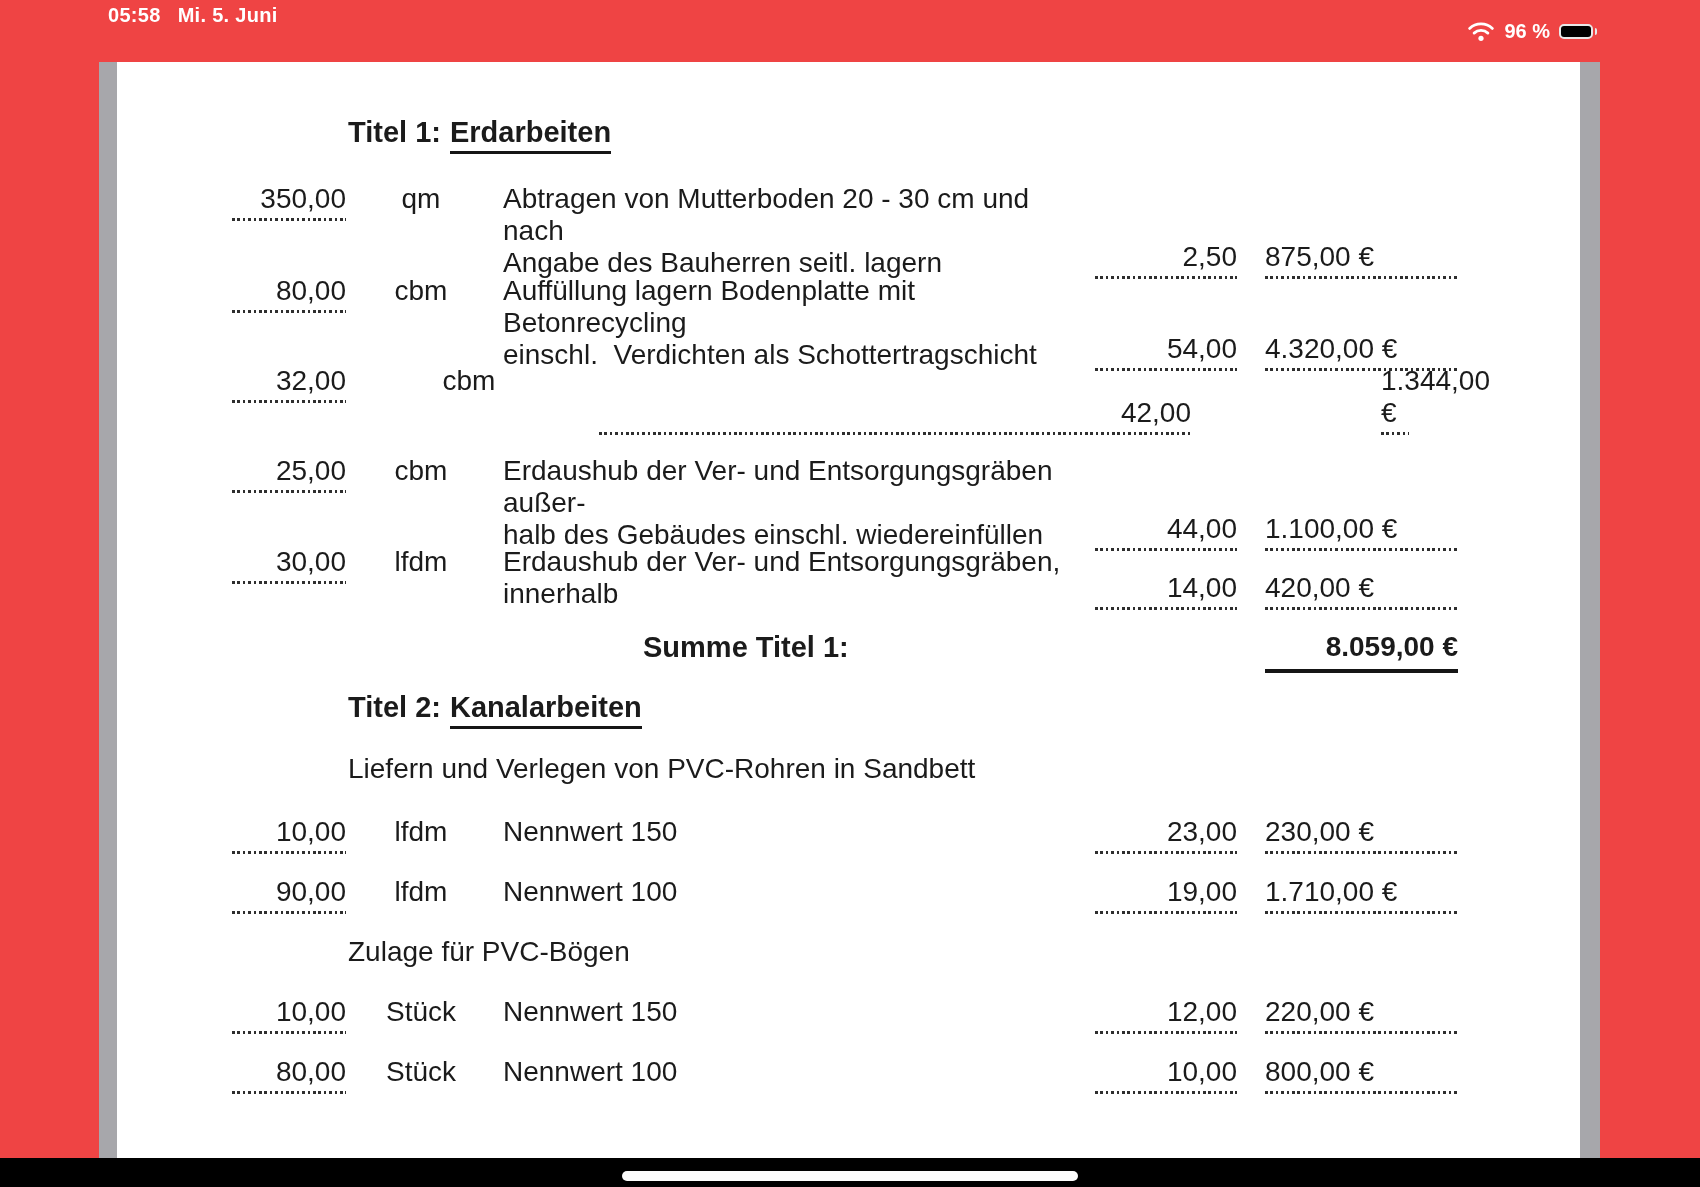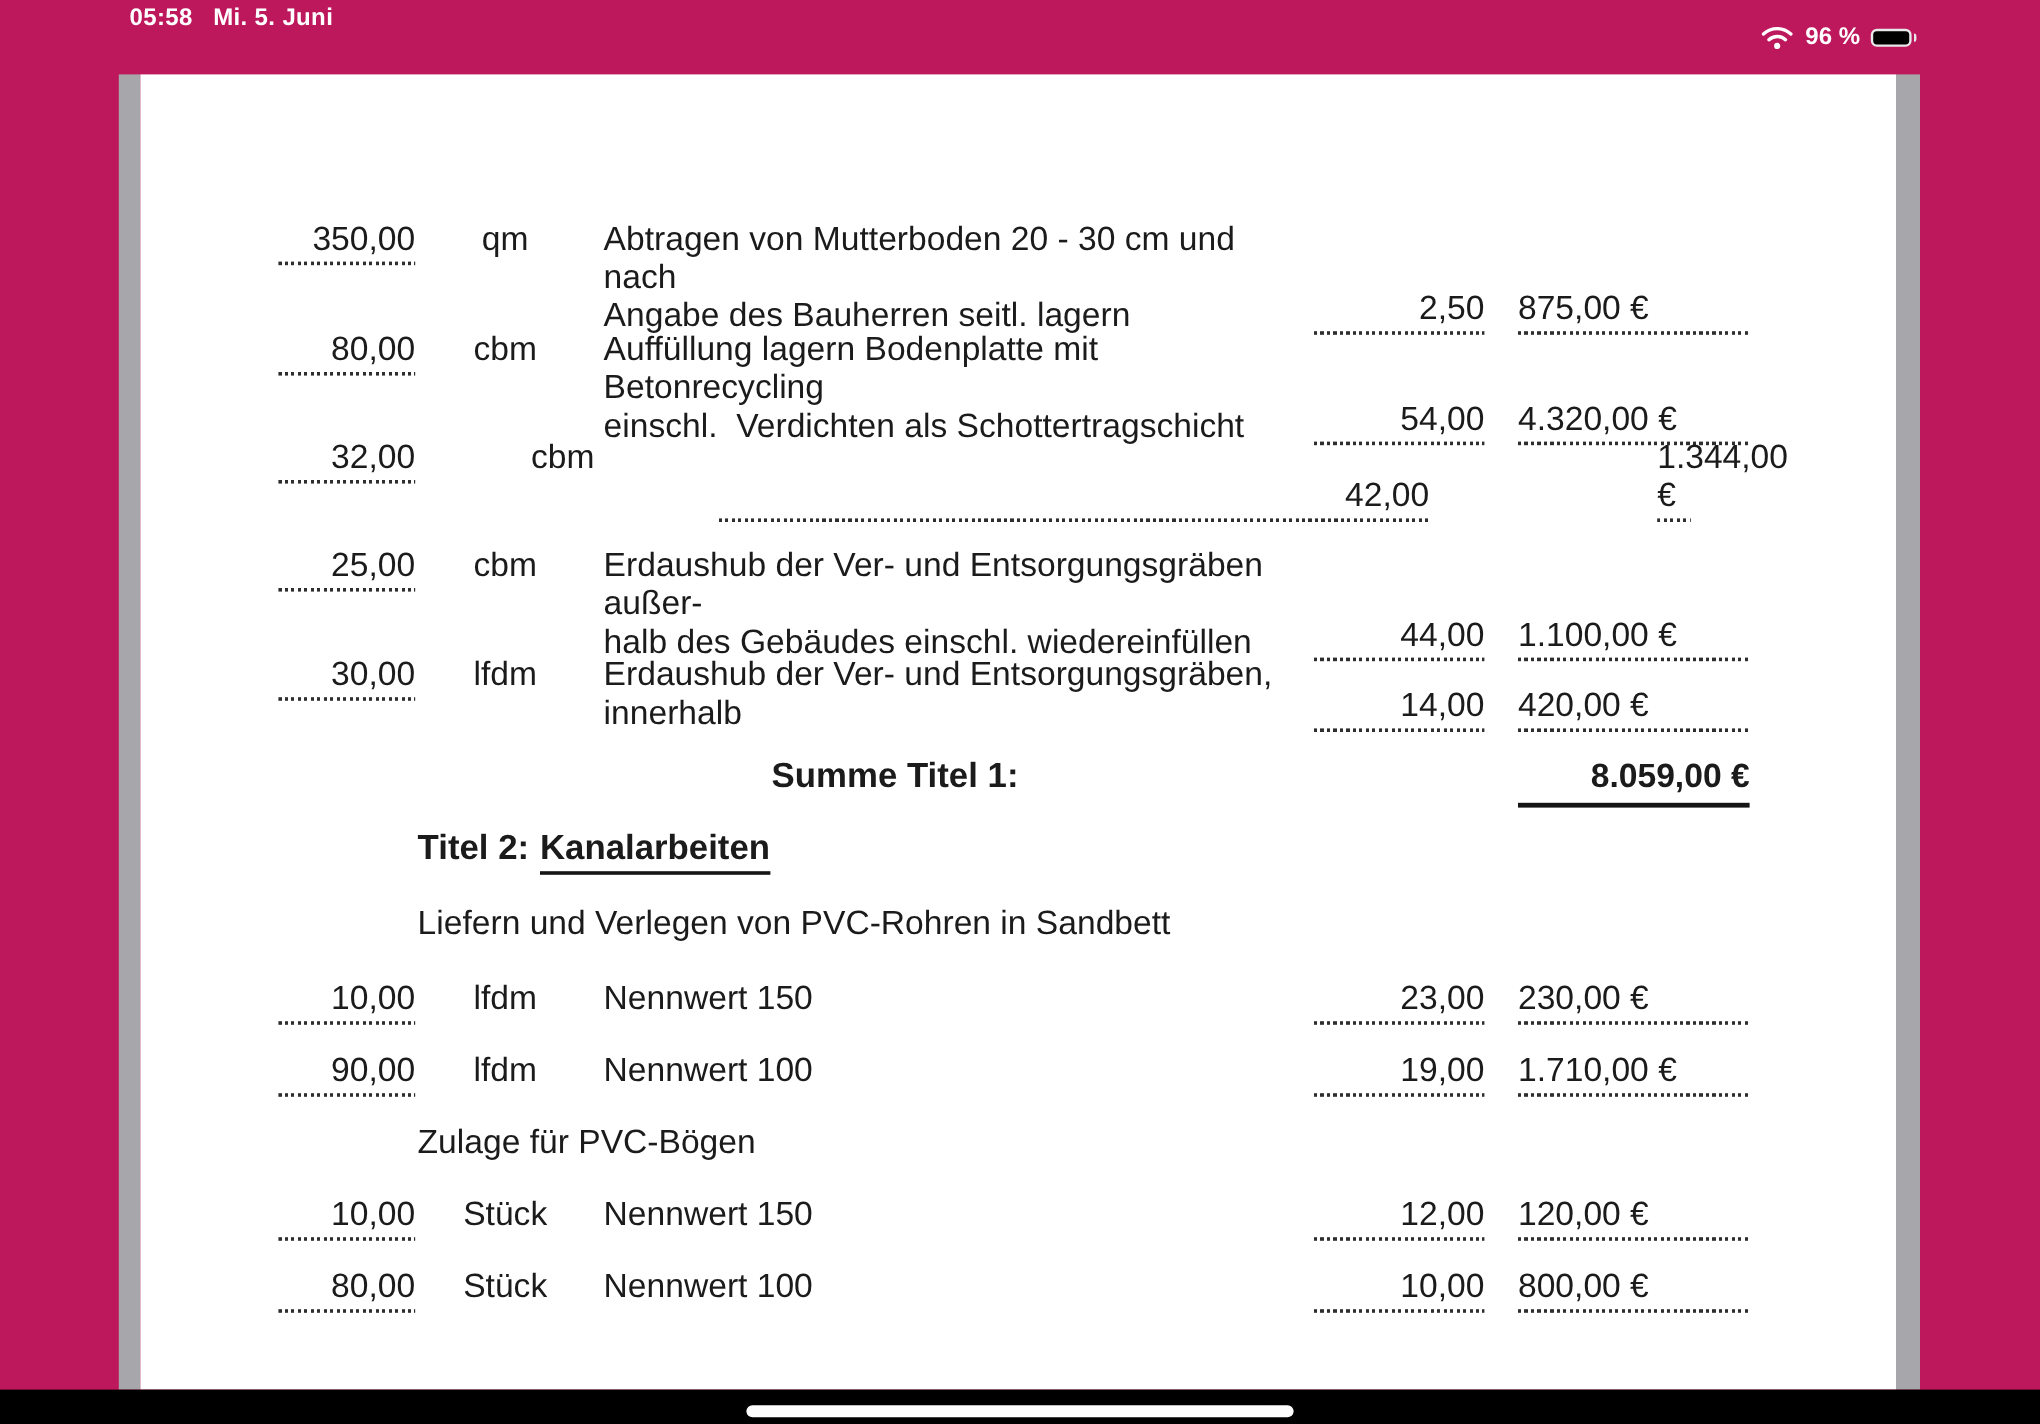--- a/index.html
+++ b/index.html
@@ -1,17 +1,17 @@
 <!DOCTYPE html>
 <html><head>
 <meta charset="utf-8">
 <style>
   html,body{margin:0;padding:0;background:#000;}
   .screen{
-    position:relative;width:1700px;height:1187px;background:#be185d;overflow:hidden;
+    position:relative;width:1700px;height:1187px;background:#ef4444;overflow:hidden;
     font-family:"Liberation Sans",sans-serif;
   }
   
   .status-left{
     position:absolute;left:108px;top:0;height:31px;display:flex;align-items:center;gap:17px;
     color:#fff;font-size:20px;font-weight:600;letter-spacing:.3px;
   }
   .status-right{
     position:absolute;right:103px;top:0;height:31px;display:flex;align-items:center;gap:9px;
     color:#fff;font-size:20px;font-weight:600;margin-top:16px;
@@ -88,20 +88,23 @@
       <span class="battery-body"><span class="battery-fill"></span></span>
       <span class="battery-cap"></span>
     </span>
   </div>
 
   <div class="edge edge-l"></div>
   <div class="edge edge-r"></div>
 
   <div class="page">
 
+    <div class="heading t1">
+      <span class="prefix">Titel 1:</span><span class="uline">Erdarbeiten</span>
+    </div>
 
     <div class="row r1">
       <div class="c-qty dots">350,00</div>
         <div></div>
       <div class="c-unit">qm</div>
         <div></div>
       <div class="c-desc">
         <span>Abtragen von Mutterboden 20 - 30 cm und nach</span>
         <span>Angabe des Bauherren seitl. lagern</span>
       </div>
@@ -204,21 +207,21 @@
     <div class="row r8">
       <div class="c-qty dots">10,00</div>
         <div></div>
       <div class="c-unit">Stück</div>
         <div></div>
       <div class="c-desc">
           <span>Nennwert 150</span>
         </div>
       <div class="c-uprice dots">12,00</div>
         <div></div>
-      <div class="c-total dots">120,00 €</div>
+      <div class="c-total dots">220,00 €</div>
     </div>
 
     <div class="row r9">
       <div class="c-qty dots">80,00</div>
         <div></div>
       <div class="c-unit">Stück</div>
         <div></div>
       <div class="c-desc">
           <span>Nennwert 100</span>
         </div>

